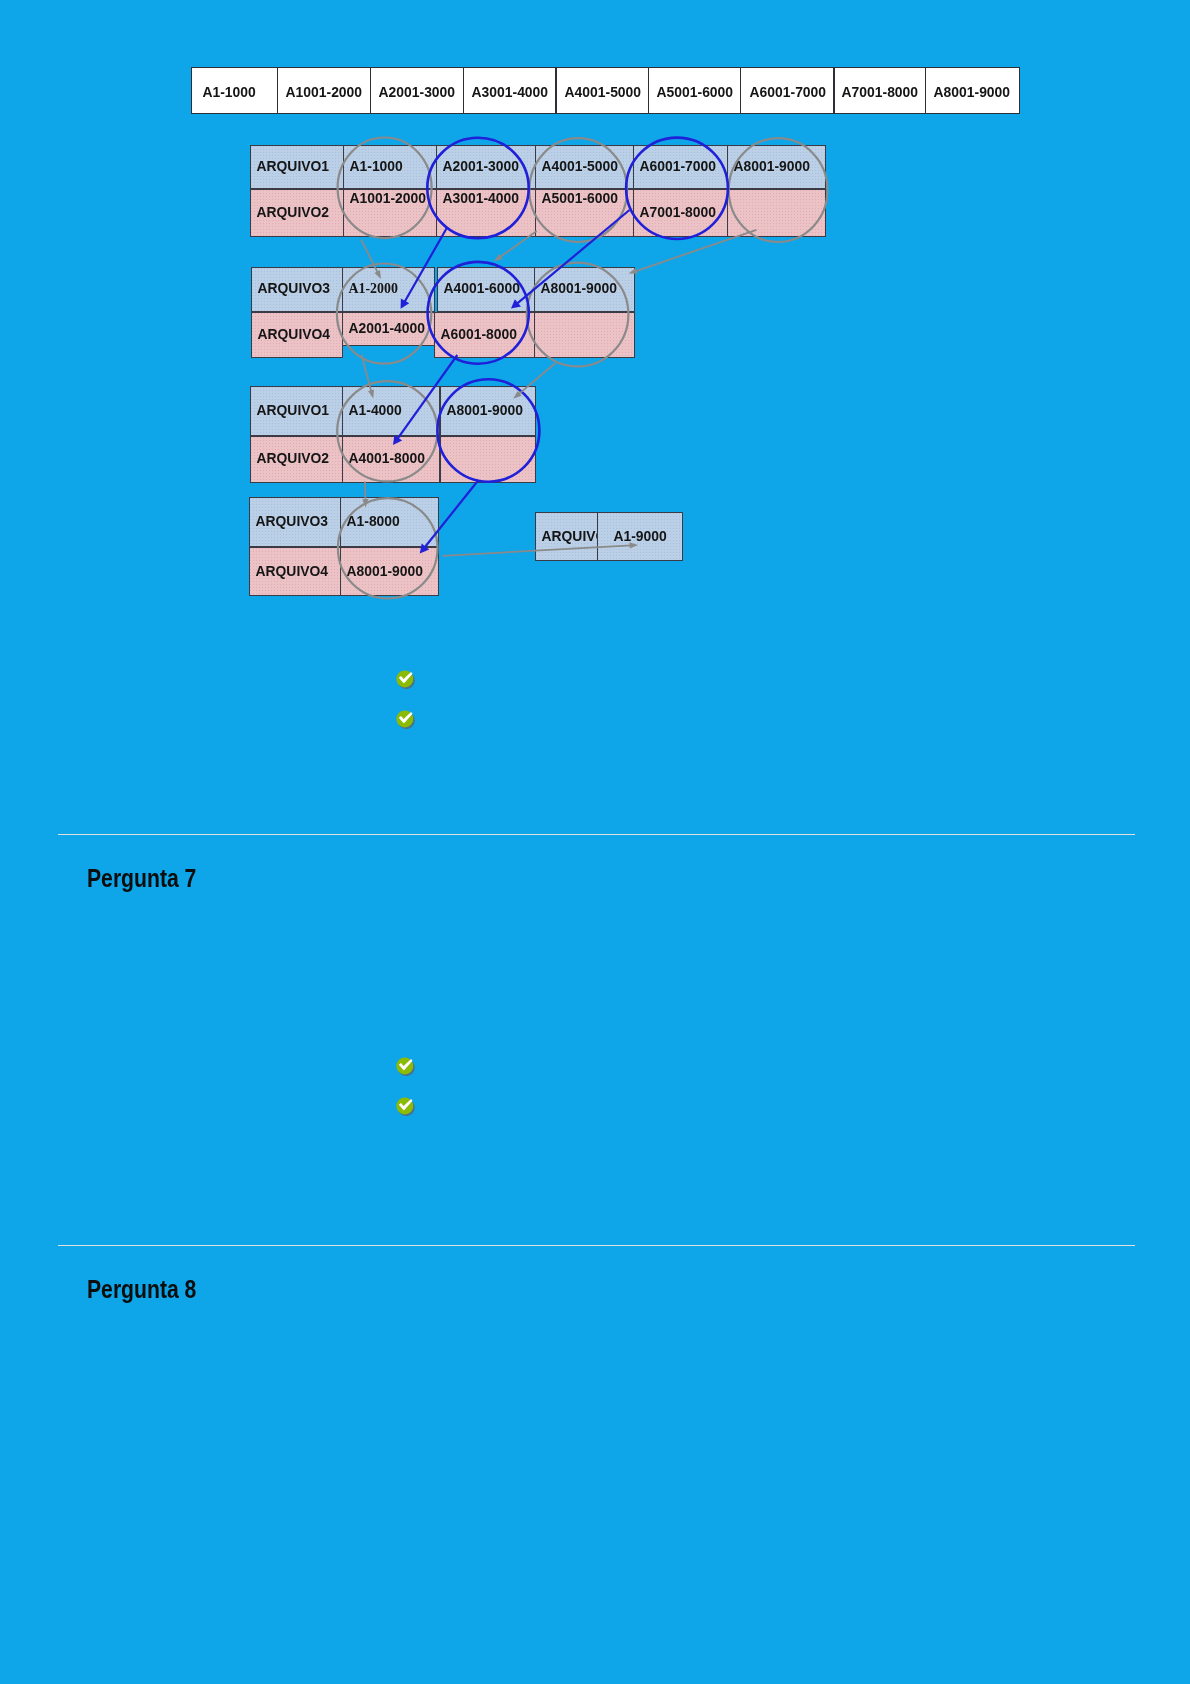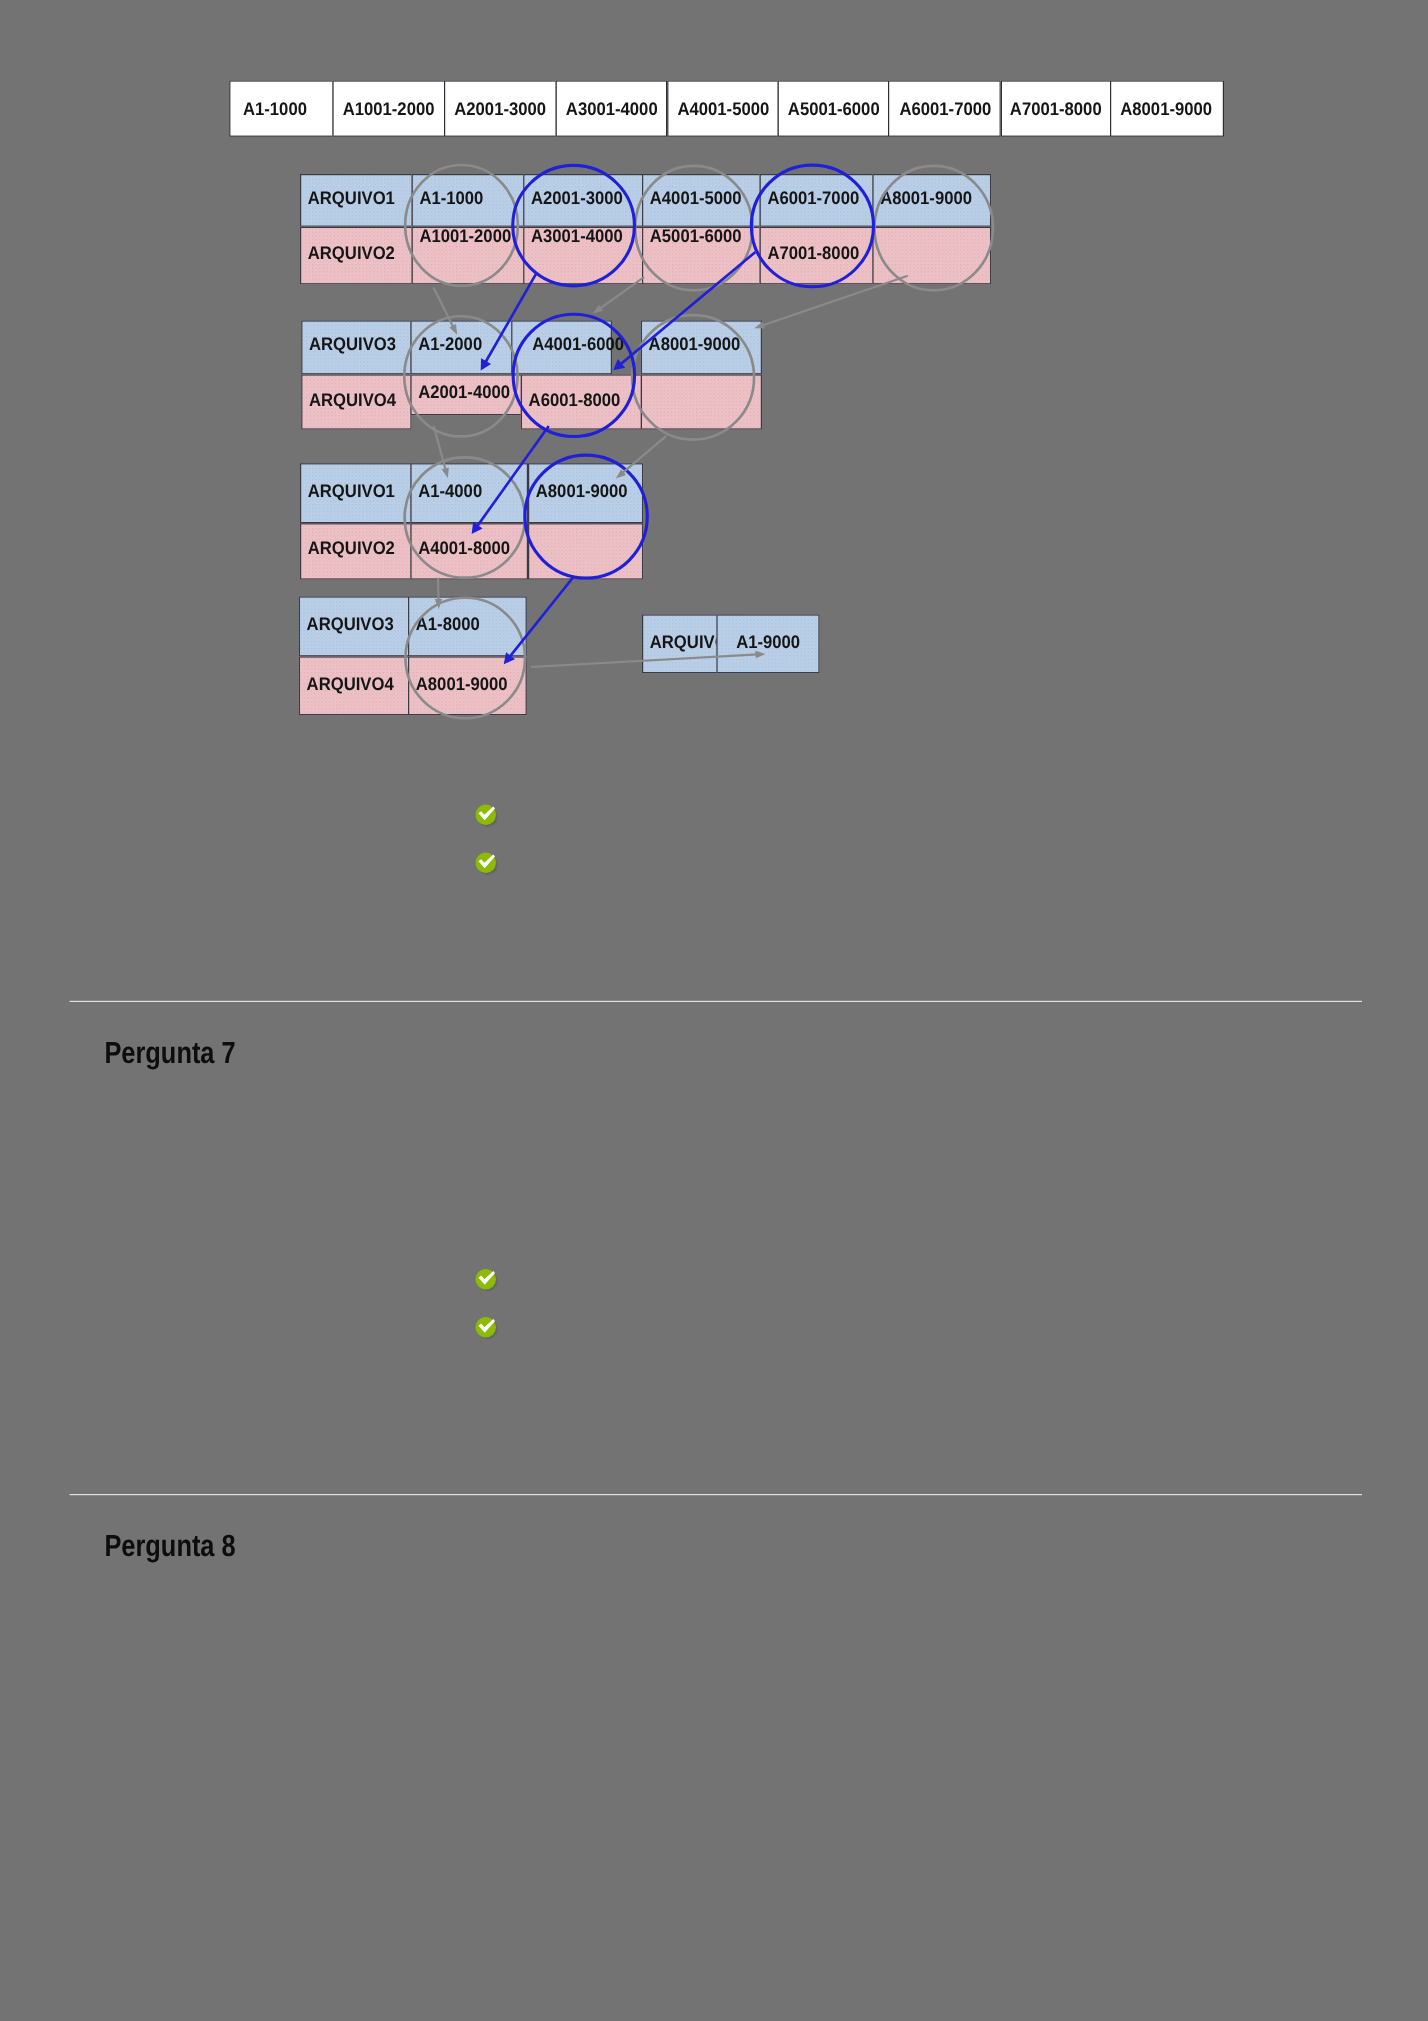--- a/index.html
+++ b/index.html
@@ -1,19 +1,19 @@
 <!DOCTYPE html>
 <html><head>
 <meta charset="utf-8">
 <title>Pergunta</title>
 <style>
   html,body{margin:0;padding:0;background:#ffffff;}
   body{width:1190px;height:1684px;position:relative;overflow:hidden;
        font-family:"Liberation Sans", sans-serif;}
-  .page{position:absolute;left:0;top:0;width:1190px;height:1684px;background:#737373;}
+  .page{position:absolute;left:0;top:0;width:1190px;height:1684px;background:#0ea5e9;}
   #fig{position:absolute;left:0;top:0;width:1190px;height:640px;}
   .cell{position:absolute;box-sizing:border-box;border:1px solid #3b3b45;
         font-size:15.2px;font-weight:700;color:#151515;display:flex;align-items:center;
         line-height:1;}
   .cell span{padding-left:6px;position:relative;top:-1px;white-space:nowrap;
              display:inline-block;transform:scaleX(0.915);transform-origin:left center;}
   .cell.top{align-items:flex-start;}
   .cell.top span{top:0px;}
   .input-cell{background:#ffffff;border-color:#2e2e36;justify-content:center;}
   .input-cell span{padding-left:0;transform-origin:center center;top:1.5px;}
@@ -104,27 +104,27 @@
       </div>
       <div class="cell pink" style="left: 726.6px; top: 189px; width: 99.4px; height: 47.5px;">
         <span></span>
       </div>
       <div class="cell blue" style="left: 250.6px; top: 266.5px; width: 92px; height: 45px;">
         <span>ARQUIVO3</span>
       </div>
       <div class="cell pink" style="left: 250.6px; top: 311.5px; width: 92px; height: 46.5px;">
         <span>ARQUIVO4</span>
       </div>
-      <div class="cell blue" style="left: 341.6px; top: 266.5px; width: 93.2px; height: 45px;">
+      <div class="cell blue" style="left: 341.6px; top: 266.5px; width: 93.2px; height: 45px; font-family: Liberation Serif, serif;">
         <span>A1-2000</span>
       </div>
       <div class="cell pink" style="left: 341.6px; top: 311.5px; width: 93.2px; height: 34px;">
         <span>A2001-4000</span>
       </div>
-      <div class="cell blue" style="left: 426px; top: 266.5px; width: 84px; height: 45px; padding-left: 11px;">
+      <div class="cell blue" style="left: 437px; top: 266.5px; width: 98px; height: 45px;">
         <span>A4001-6000</span>
       </div>
       <div class="cell pink" style="left: 433.8px; top: 311.5px; width: 101.6px; height: 46.5px;">
         <span>A6001-8000</span>
       </div>
       <div class="cell blue" style="left: 534.4px; top: 266.5px; width: 100.2px; height: 45px;">
         <span>A8001-9000</span>
       </div>
       <div class="cell pink" style="left: 534.4px; top: 311.5px; width: 100.2px; height: 46.5px;">
         <span></span>

